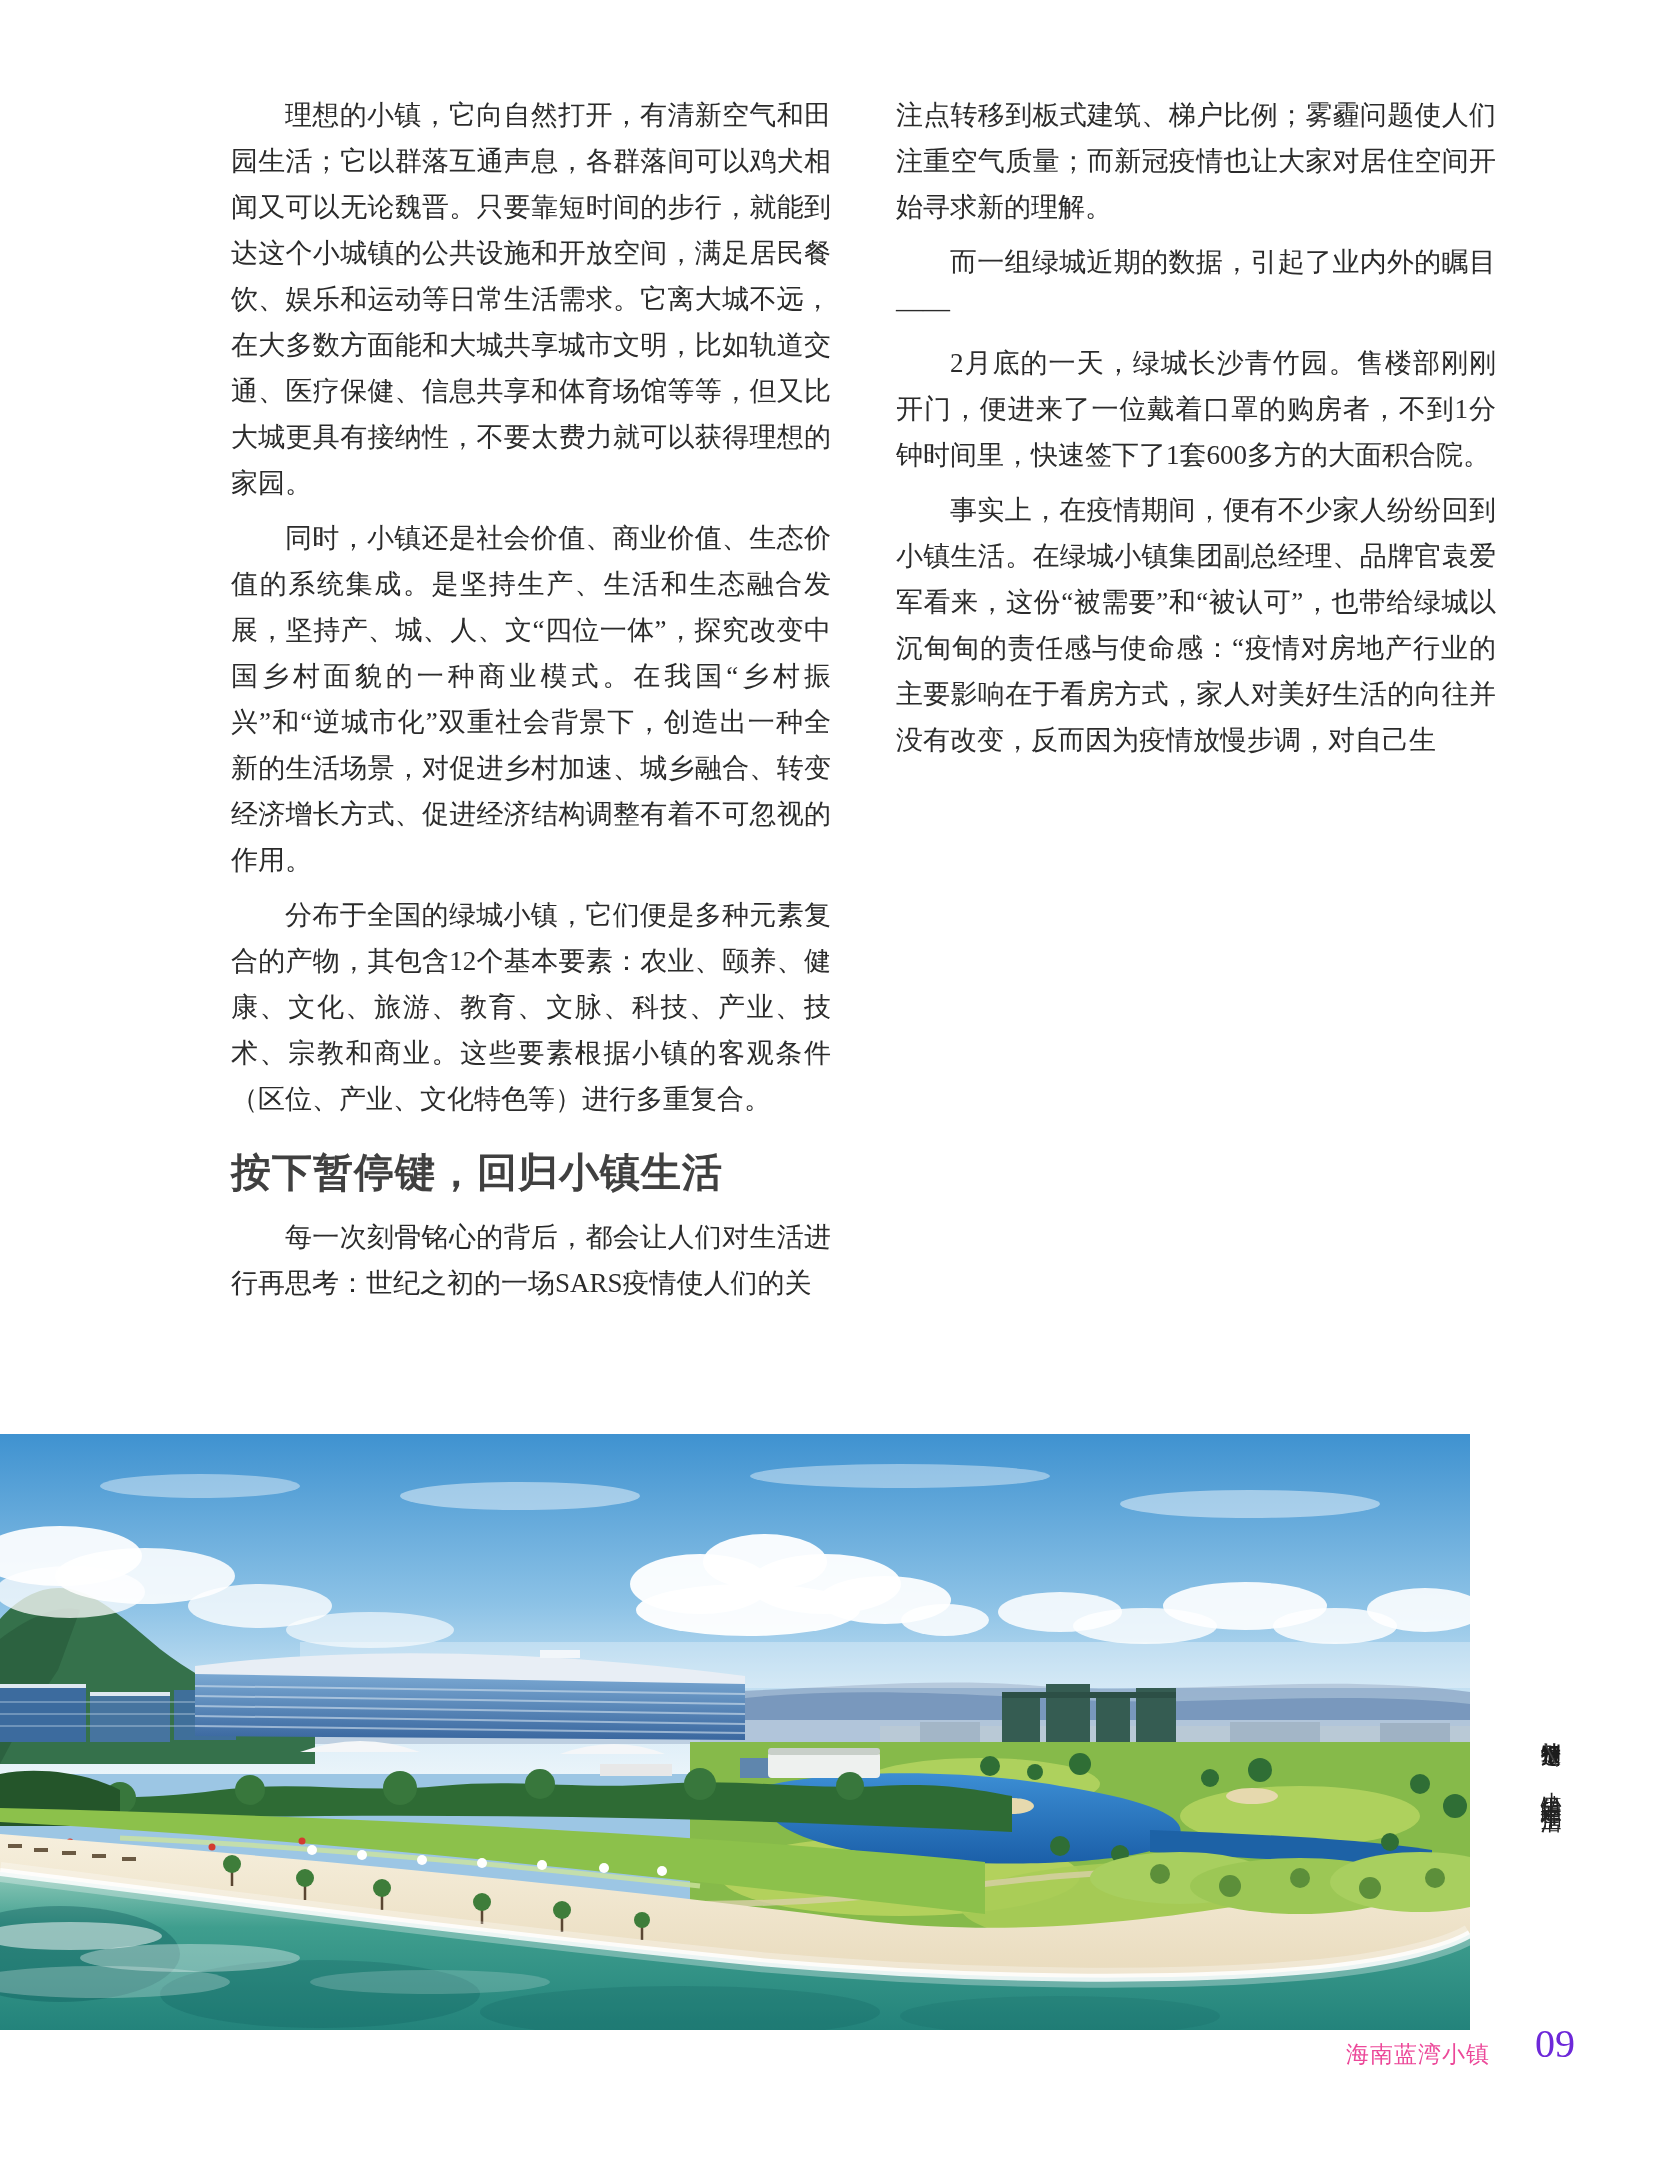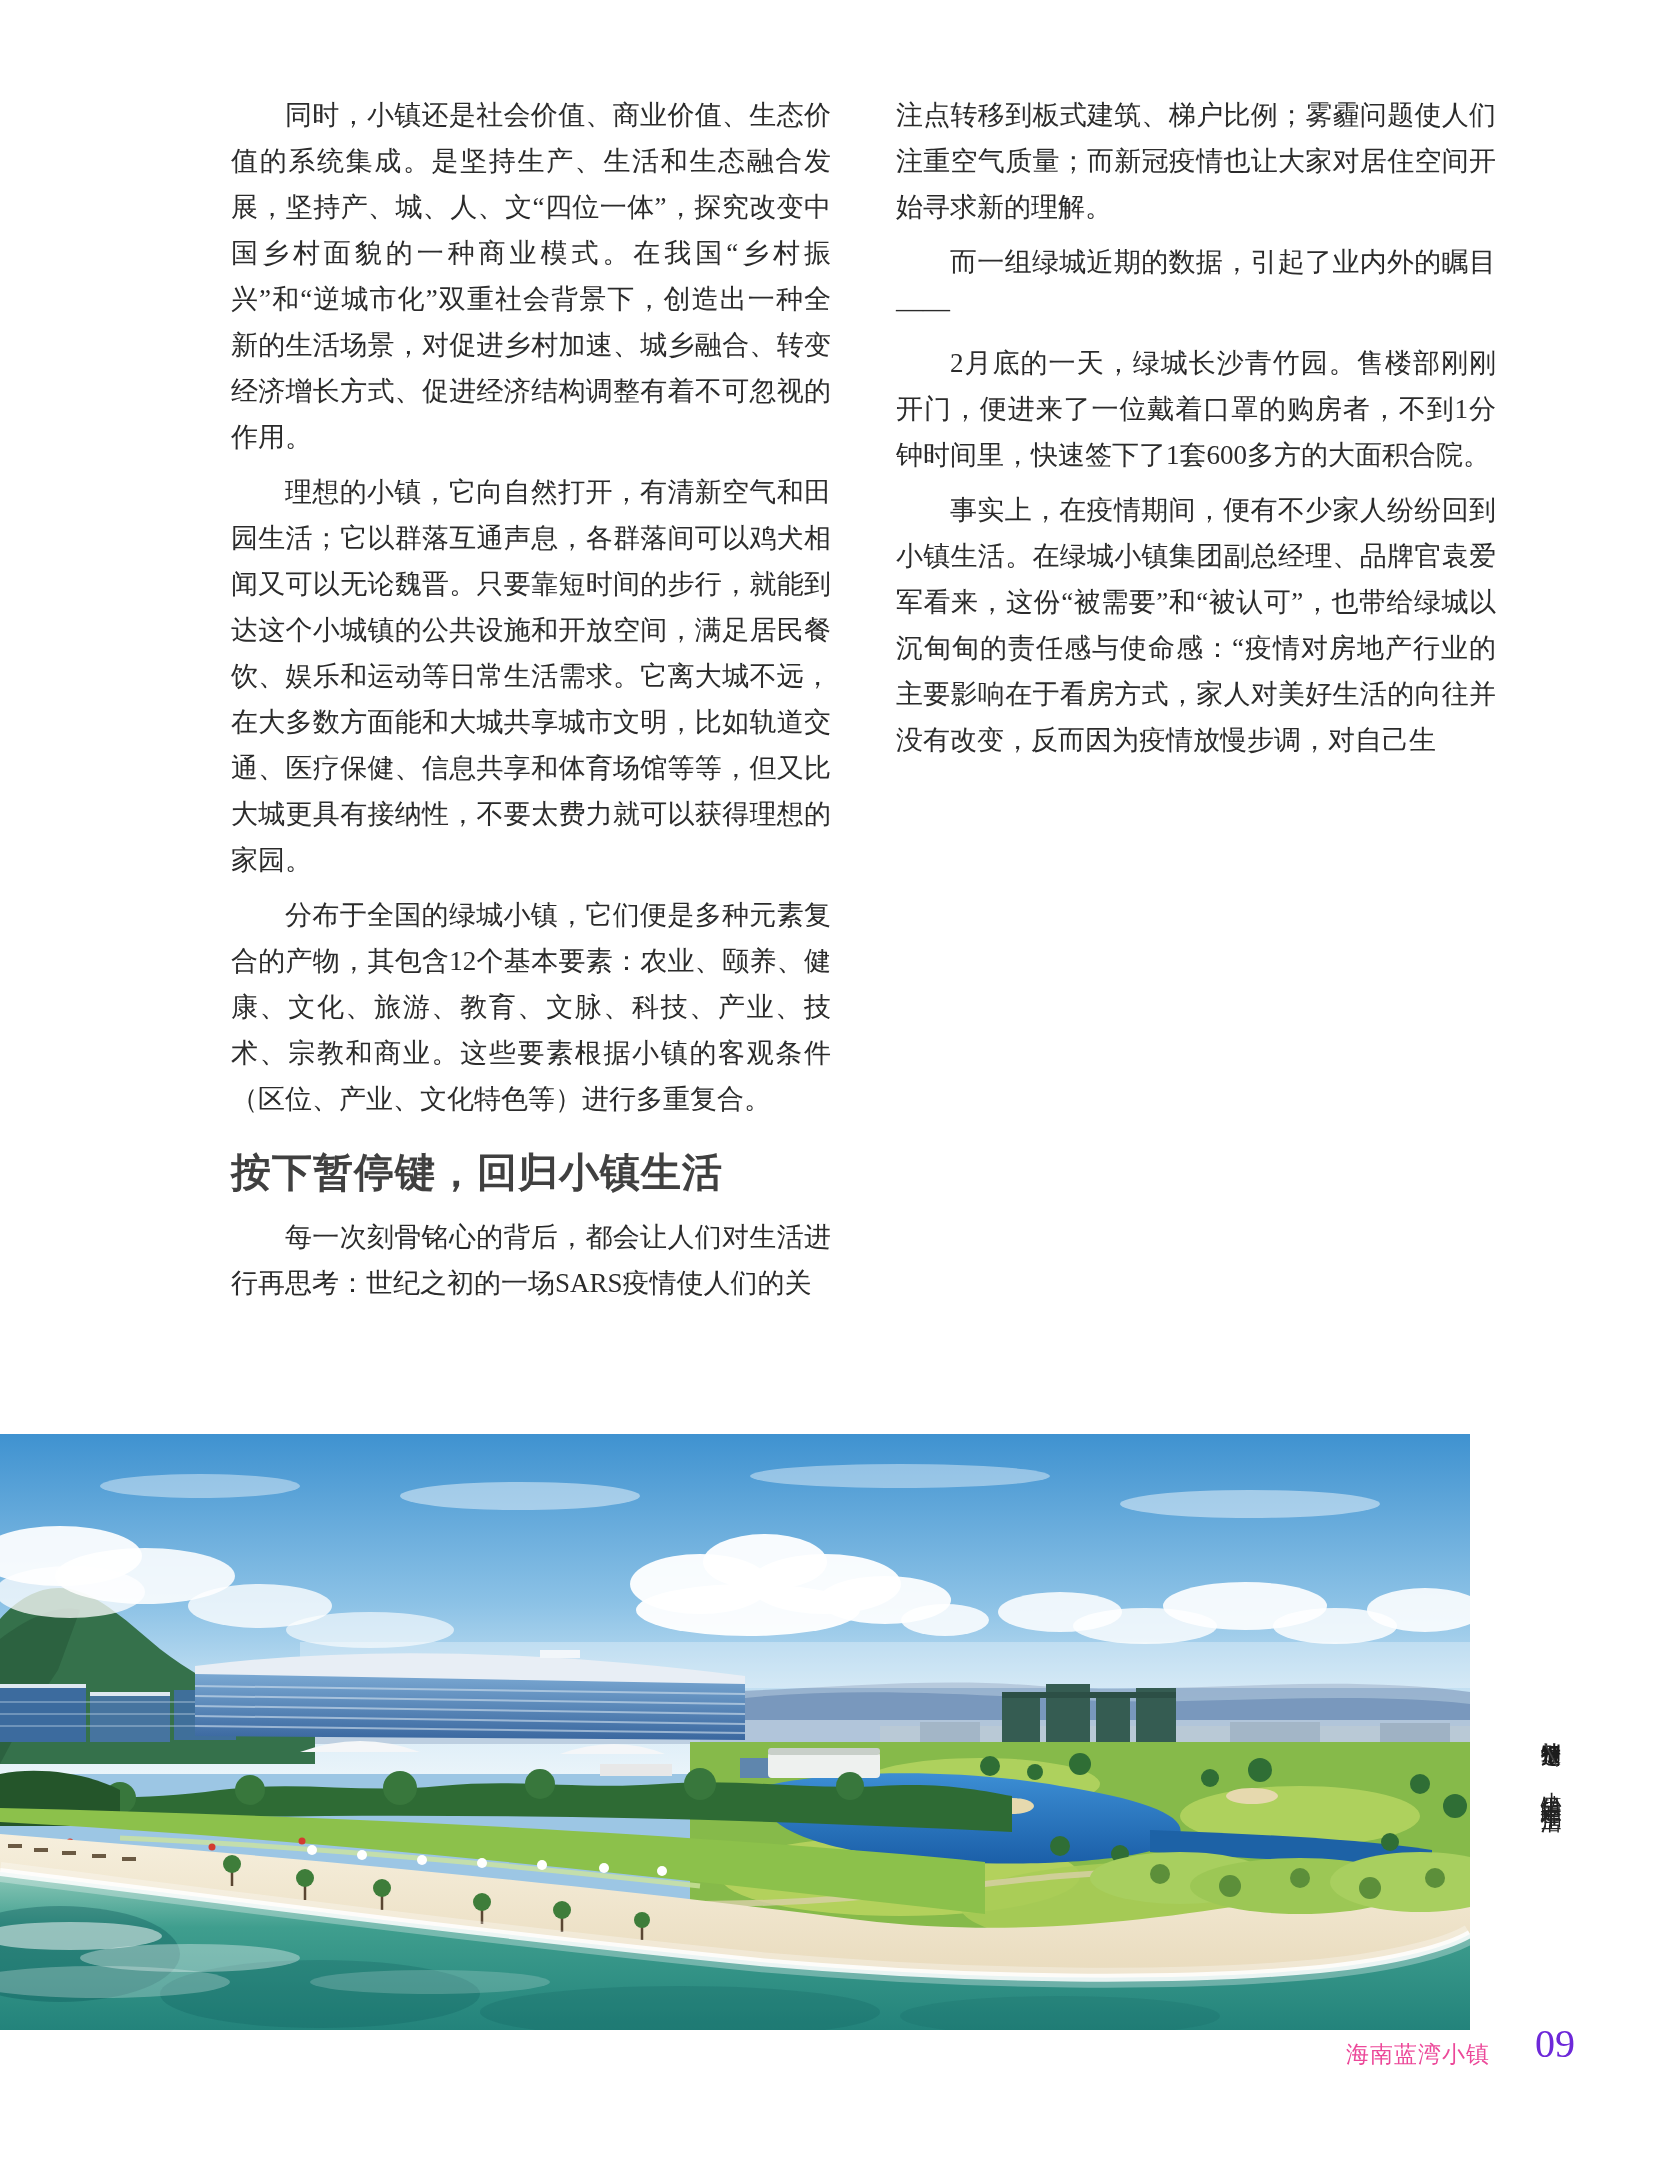--- a/index.html
+++ b/index.html
@@ -59,22 +59,22 @@
     font-family:"Liberation Serif","DejaVu Serif",serif;
     font-size:40px;color:#6d28d9;
   }
 </style>
 </head>
 <body>
 
 <div class="page">
 
   <div class="col col-left">
+    <p class="para">理想的小镇，它向自然打开，有清新空气和田园生活；它以群落互通声息，各群落间可以鸡犬相闻又可以无论魏晋。只要靠短时间的步行，就能到达这个小城镇的公共设施和开放空间，满足居民餐饮、娱乐和运动等日常生活需求。它离大城不远，在大多数方面能和大城共享城市文明，比如轨道交通、医疗保健、信息共享和体育场馆等等，但又比大城更具有接纳性，不要太费力就可以获得理想的家园。</p>
     <p class="para">同时，小镇还是社会价值、商业价值、生态价值的系统集成。是坚持生产、生活和生态融合发展，坚持产、城、人、文“四位一体”，探究改变中国乡村面貌的一种商业模式。在我国“乡村振兴”和“逆城市化”双重社会背景下，创造出一种全新的生活场景，对促进乡村加速、城乡融合、转变经济增长方式、促进经济结构调整有着不可忽视的作用。</p>
-    <p class="para">理想的小镇，它向自然打开，有清新空气和田园生活；它以群落互通声息，各群落间可以鸡犬相闻又可以无论魏晋。只要靠短时间的步行，就能到达这个小城镇的公共设施和开放空间，满足居民餐饮、娱乐和运动等日常生活需求。它离大城不远，在大多数方面能和大城共享城市文明，比如轨道交通、医疗保健、信息共享和体育场馆等等，但又比大城更具有接纳性，不要太费力就可以获得理想的家园。</p>
     <p class="para">分布于全国的绿城小镇，它们便是多种元素复合的产物，其包含12个基本要素：农业、颐养、健康、文化、旅游、教育、文脉、科技、产业、技术、宗教和商业。这些要素根据小镇的客观条件（区位、产业、文化特色等）进行多重复合。</p>
     <h2 class="section-heading">按下暂停键，回归小镇生活</h2>
     <p class="para">每一次刻骨铭心的背后，都会让人们对生活进行再思考：世纪之初的一场SARS疫情使人们的关</p>
   </div>
 
   <div class="col col-right">
     <p class="para no-indent">注点转移到板式建筑、梯户比例；雾霾问题使人们注重空气质量；而新冠疫情也让大家对居住空间开始寻求新的理解。</p>
     <p class="para">而一组绿城近期的数据，引起了业内外的瞩目——</p>
     <p class="para">2月底的一天，绿城长沙青竹园。售楼部刚刚开门，便进来了一位戴着口罩的购房者，不到1分钟时间里，快速签下了1套600多方的大面积合院。</p>
     <p class="para">事实上，在疫情期间，便有不少家人纷纷回到小镇生活。在绿城小镇集团副总经理、品牌官袁爱军看来，这份“被需要”和“被认可”，也带给绿城以沉甸甸的责任感与使命感：“疫情对房地产行业的主要影响在于看房方式，家人对美好生活的向往并没有改变，反而因为疫情放慢步调，对自己生</p>

